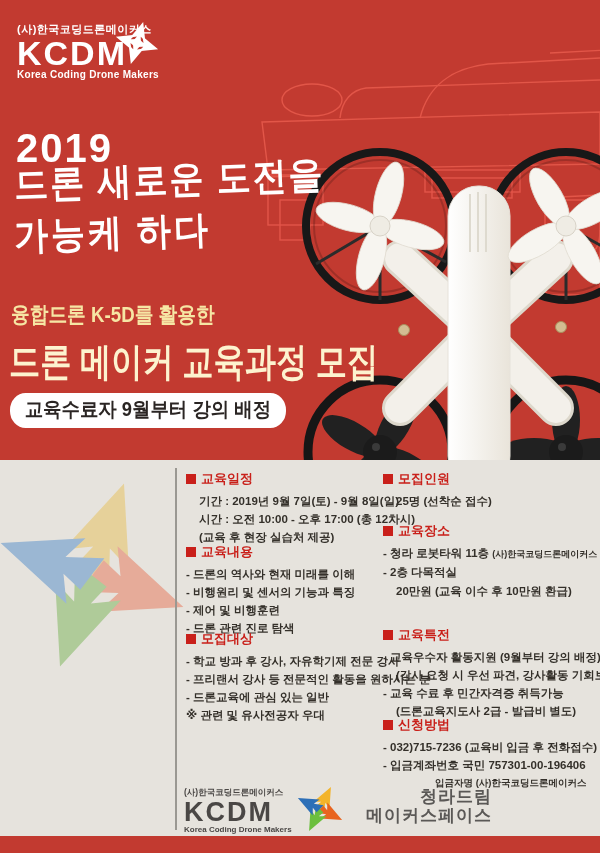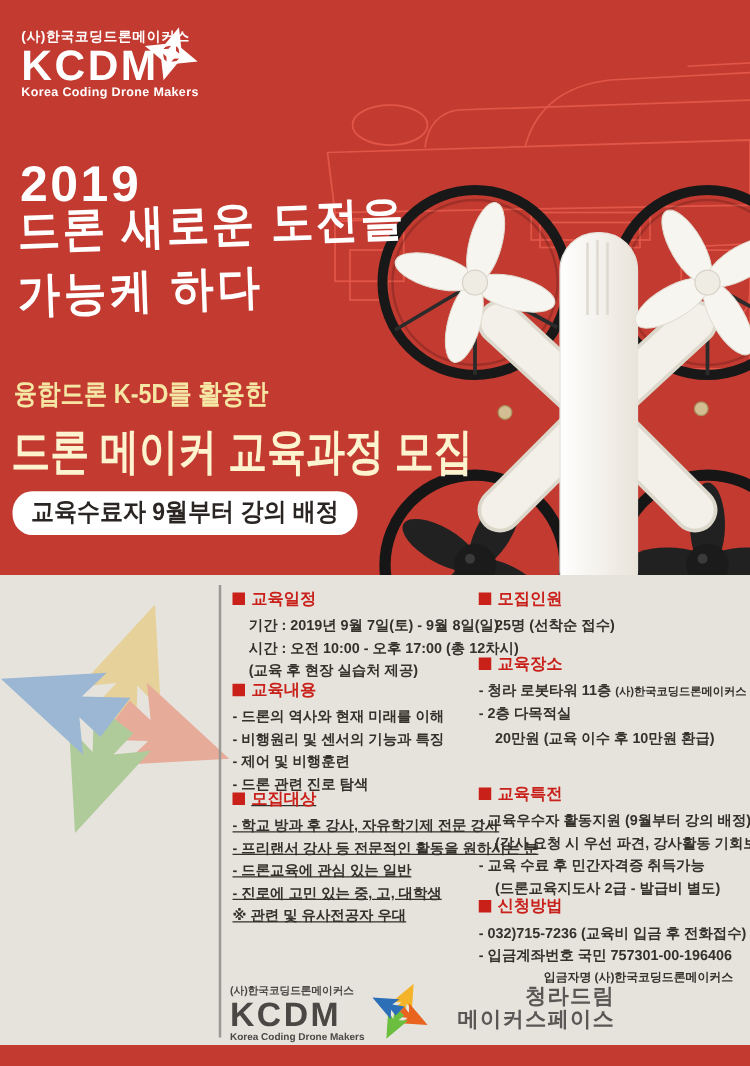--- a/index.html
+++ b/index.html
@@ -232,30 +232,29 @@
         <span>교육내용</span>
         </div>
       <div class="sec-lines">
         <div>- 드론의 역사와 현재 미래를 이해</div>
         <div>- 비행원리 및 센서의 기능과 특징</div>
         <div>- 제어 및 비행훈련</div>
         <div>- 드론 관련 진로 탐색</div>
       </div>
     </div>
 
-    <div class="sec" style="left:186px;top:170px;text-decoration:underline;">
+    <div class="sec" style="left:186px;top:170px;">
       <div class="sec-h">
           <span class="sq"></span>
         <span>모집대상</span>
         </div>
       <div class="sec-lines">
         <div>- 학교 방과 후 강사, 자유학기제 전문 강사</div>
         <div>- 프리랜서 강사 등 전문적인 활동을 원하시는 분</div>
         <div>- 드론교육에 관심 있는 일반</div>
-        <div>- 진로에 고민 있는 중, 고, 대학생</div>
         <div>※ 관련 및 유사전공자 우대</div>
       </div>
     </div>
 
     <div class="sec" style="left:383px;top:10px;">
       <div class="sec-h">
           <span class="sq"></span>
         <span>모집인원</span>
         </div>
       <div class="sec-lines">

